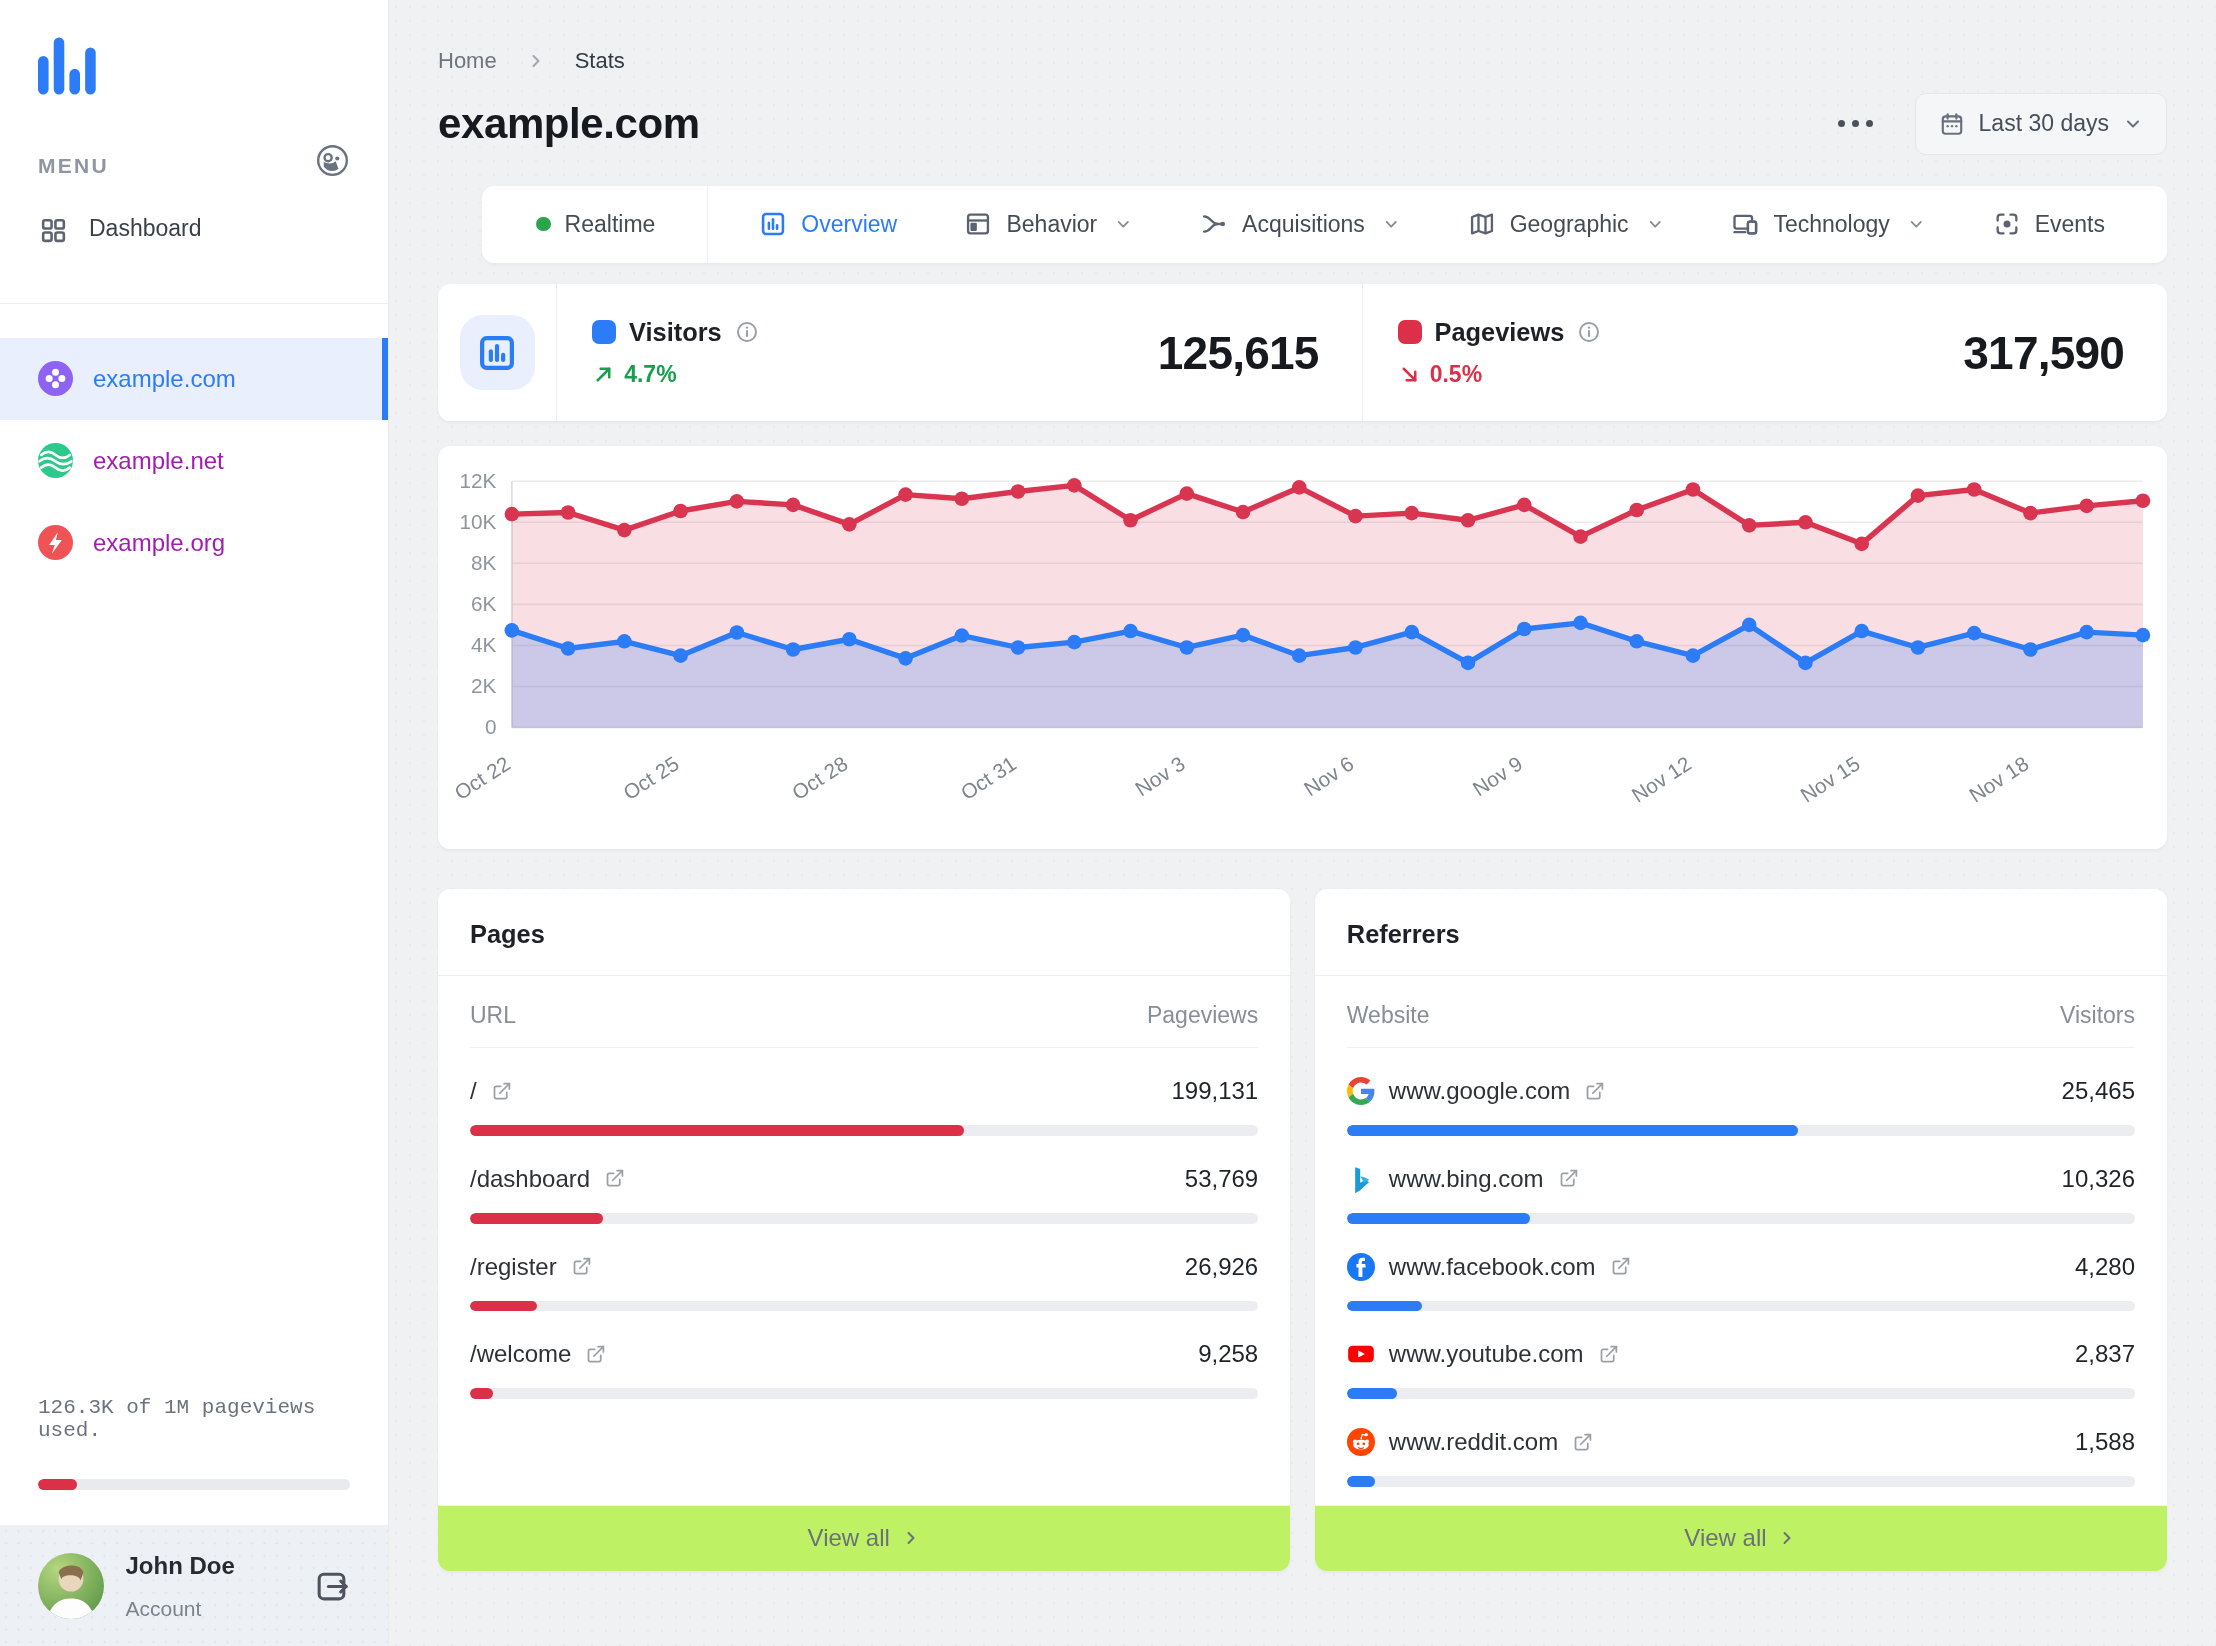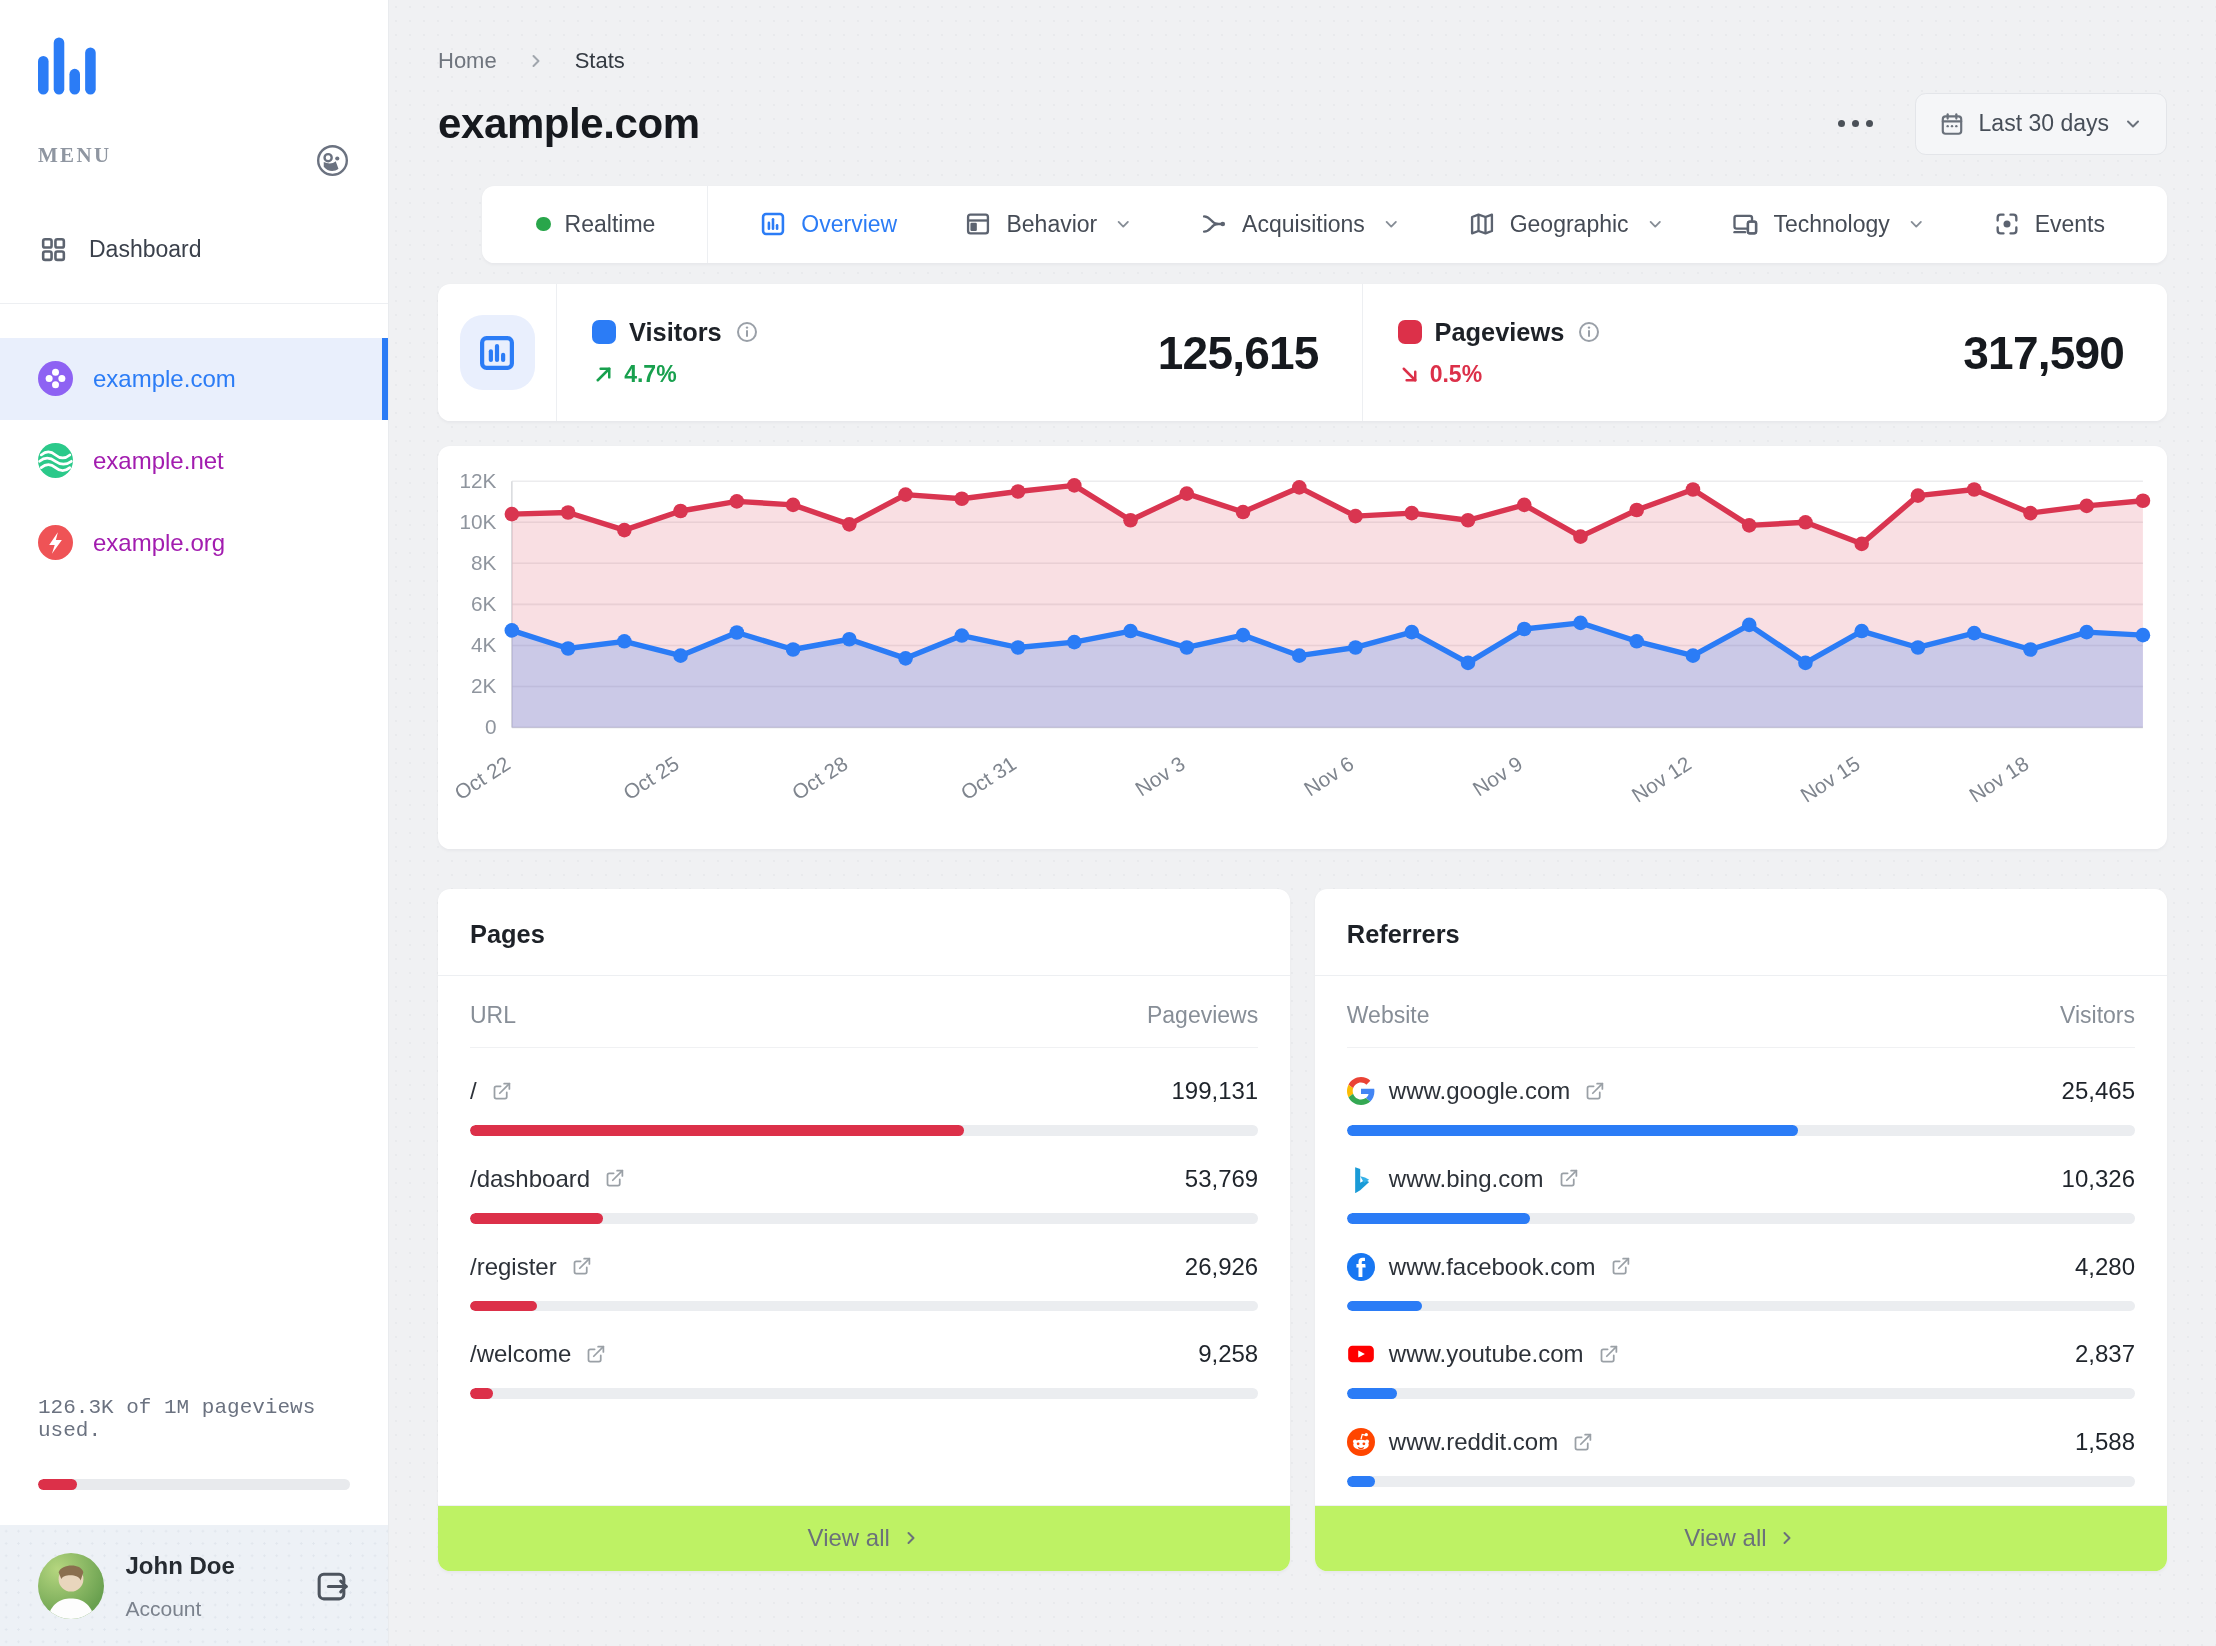--- a/index.html
+++ b/index.html
@@ -14,23 +14,23 @@
   svg { display:block; }
 
   
   .sidebar {
     width: 389px; min-width: 389px; height: 100%;
     background: #ffffff;
     border-right: 1.5px solid #e9ebee;
     display: flex; flex-direction: column;
   }
   .logo { margin: 35px 0 46px 38px; }
-  .menu-row { display:flex; align-items:flex-start; justify-content:space-between; padding: 0 38px; margin-bottom: 37px; font-family: Liberation Serif, serif; }
+  .menu-row { display:flex; align-items:flex-end; justify-content:space-between; padding: 0 38px; margin-bottom: 37px; }
   .menu-label { font-size: 21px; font-weight: 600; letter-spacing: 2.3px; color: #8f96a1; }
-  .nav-item { display:flex; align-items:center; gap: 20px; padding: 0 38px; height: 69px; cursor: pointer; }
+  .nav-item { display:flex; gap: 20px; padding: 0 38px; height: 69px; cursor: pointer; }
   .nav-item .nav-label { font-size: 23px; color: #3a404b; font-weight: 500; }
   .nav-icon { color:#5d6470; }
   .sb-divider { border-top: 1.5px solid #edeff2; margin-top: 18.5px; }
   .site-list { margin-top: 34px; }
   .site-item { display:flex; align-items:center; gap: 20px; padding: 0 38px; height: 82px; cursor:pointer; border-right: 6.2px solid transparent; }
   .site-item .site-label { font-size: 24px; color: #a21caf; }
   .site-item.selected { background: #e9effc; border-right-color: #2b7cf6; }
   .site-item.selected .site-label { color: #2b7cf6; }
   .sb-spacer { flex: 1; }
   .usage { padding: 0 38px; margin-bottom: 35px; }

